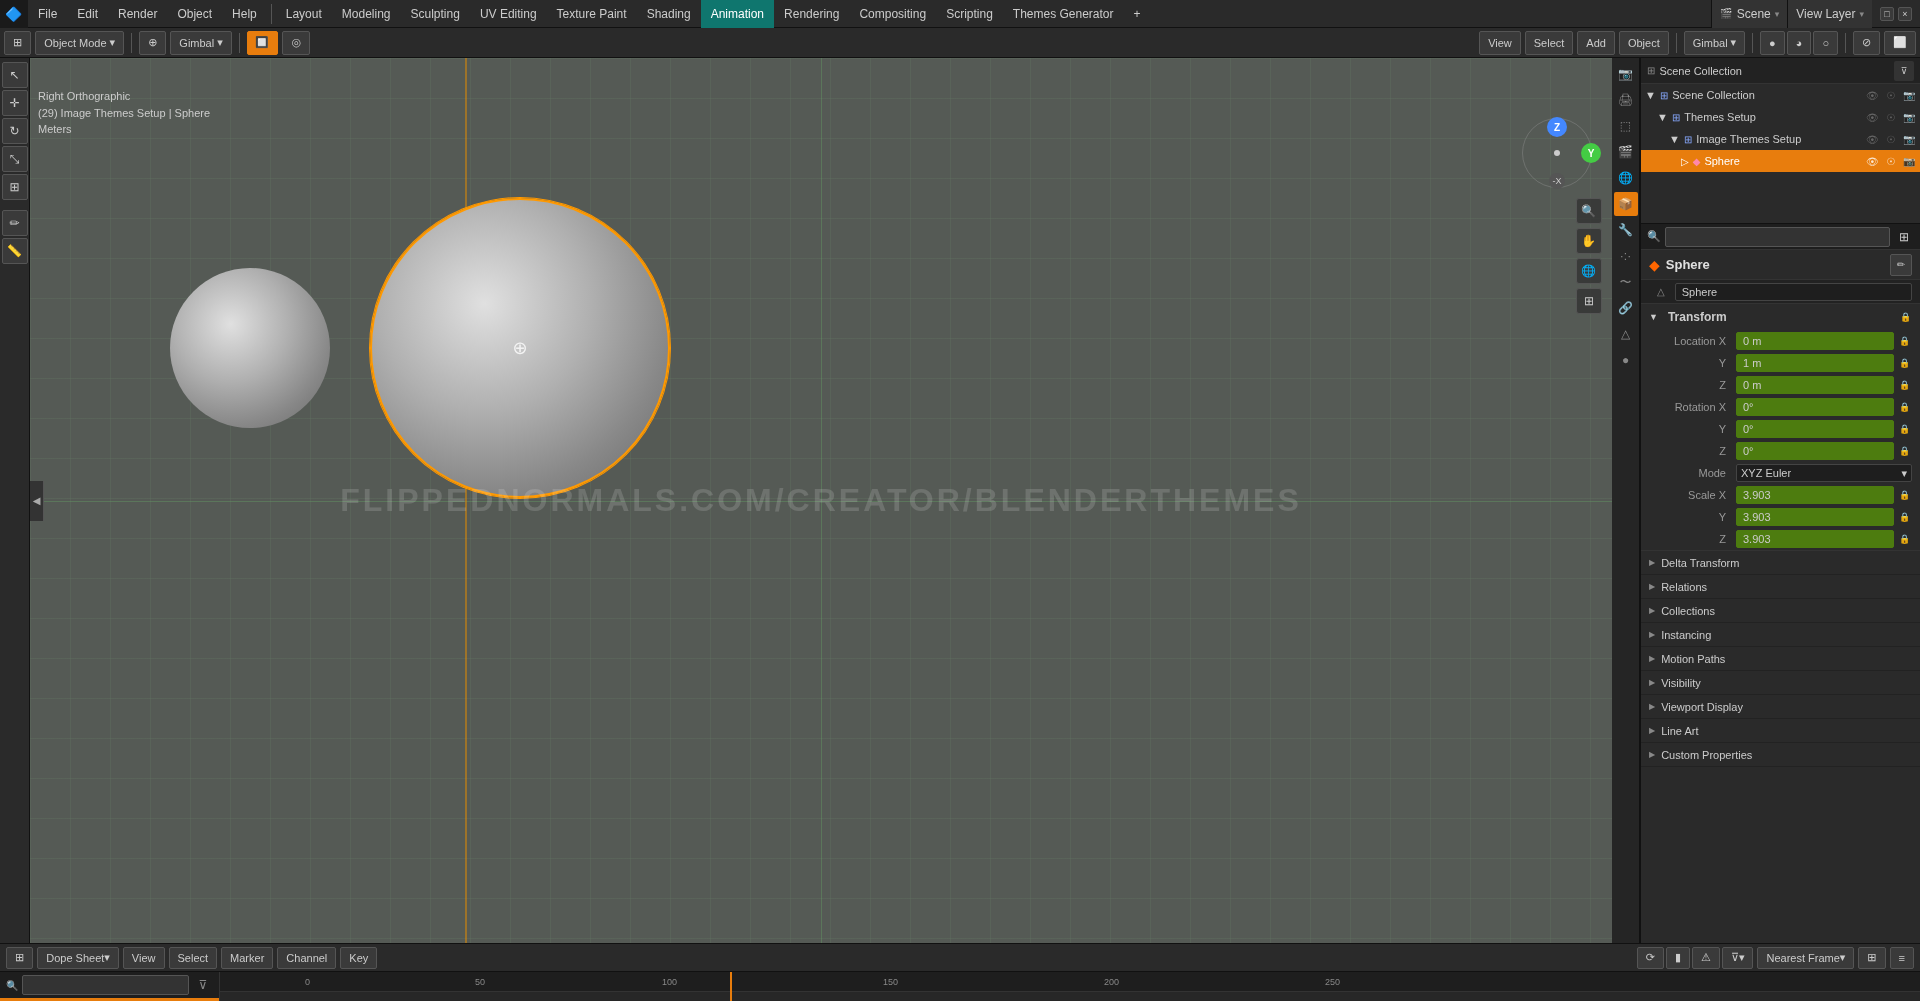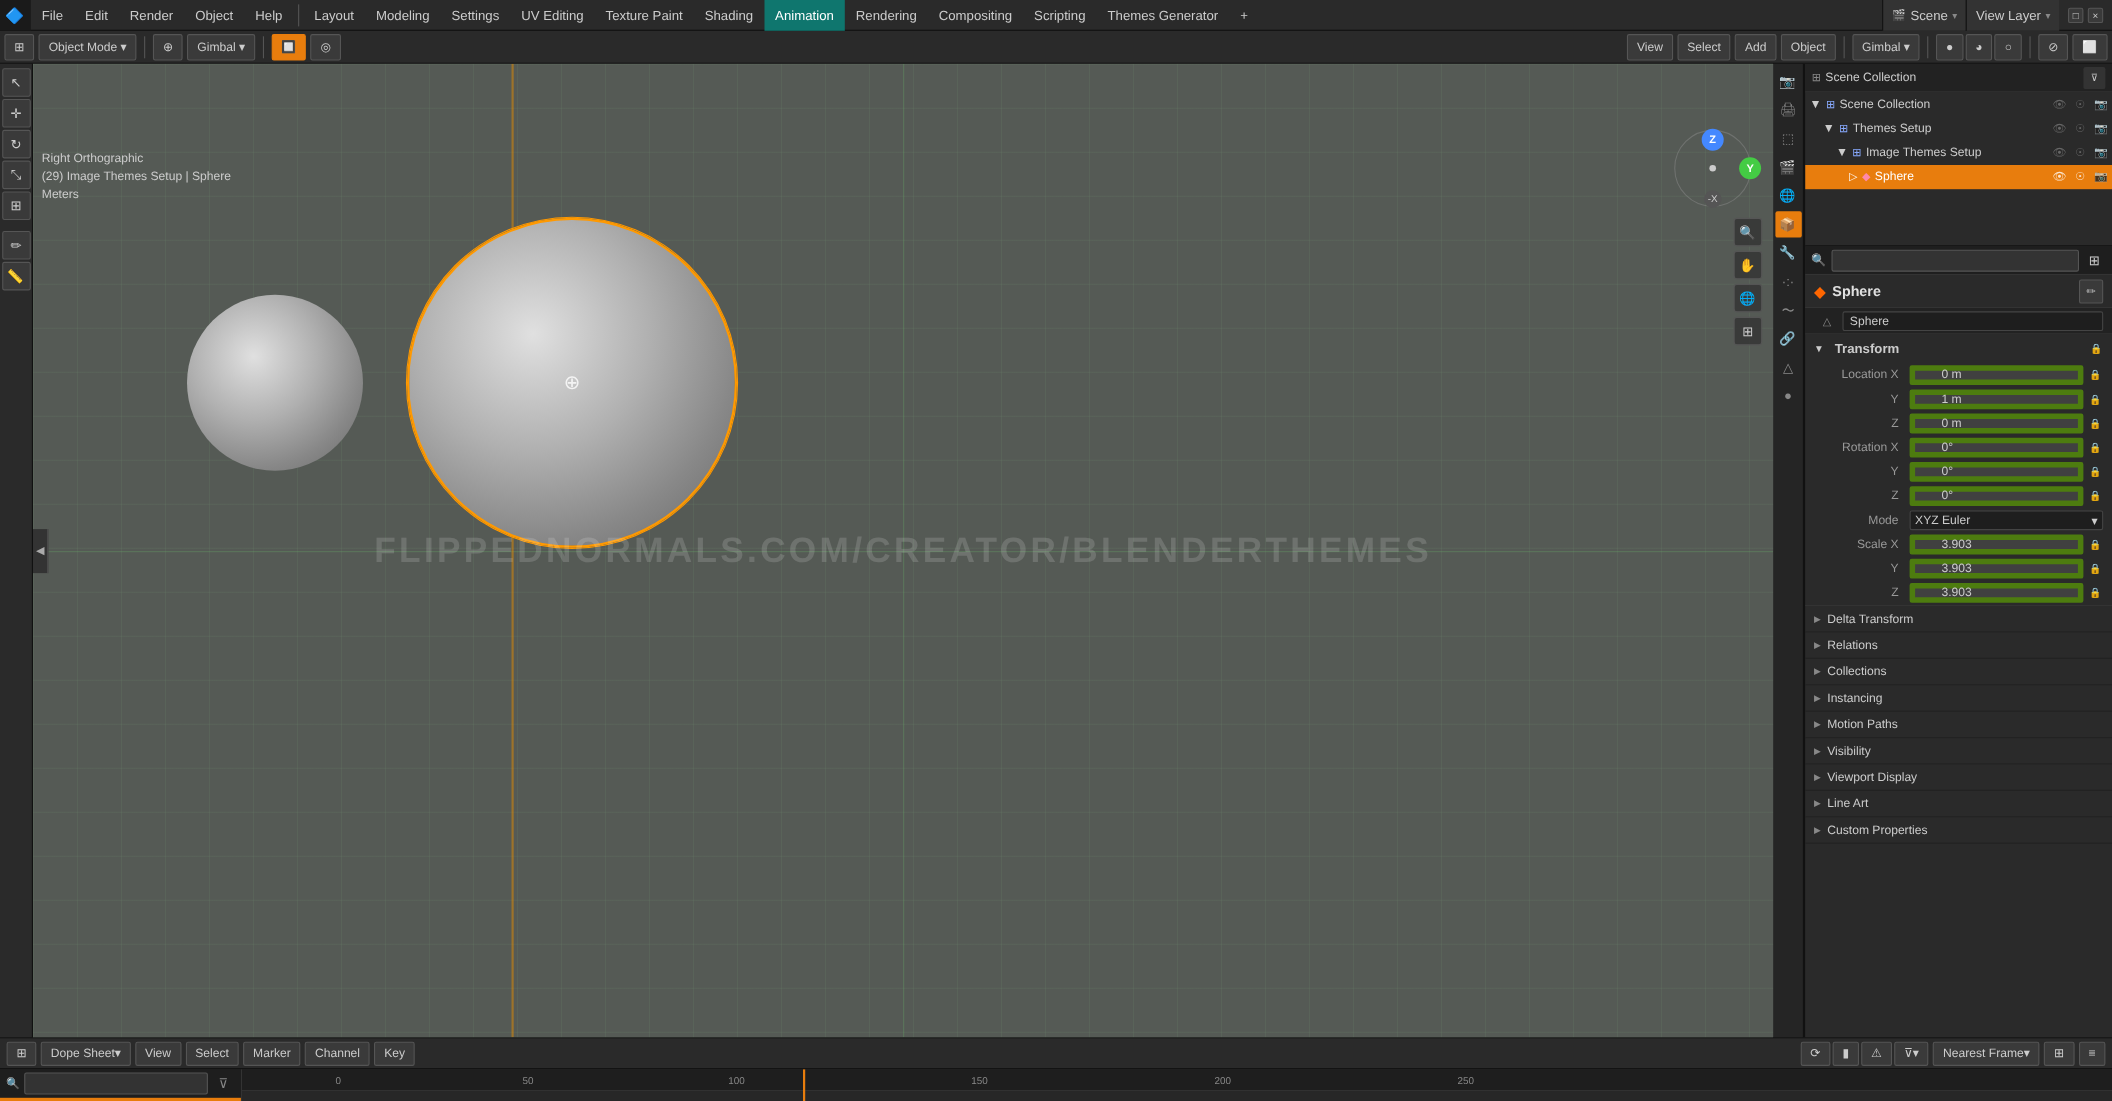--- a/index.html
+++ b/index.html
@@ -106,21 +106,20 @@
       background: #555a55;
       overflow: hidden;
     }
     .viewport-info {
       position: absolute;
       top: 30px; left: 8px;
       z-index: 10;
       color: #ccc;
       font-size: 11px;
       line-height: 1.5;
-      margin-top: 48px;
     }
     .viewport-grid {
       position: absolute;
       inset: 0;
       background:
         linear-gradient(rgba(100,120,100,0.3) 1px, transparent 1px),
         linear-gradient(90deg, rgba(100,120,100,0.3) 1px, transparent 1px);
       background-size: 40px 40px;
       background-color: #555a55;
     }
@@ -396,26 +395,26 @@
     .field-label {
       width: 75px;
       text-align: right;
       color: #999;
       font-size: 11px;
       padding-right: 6px;
     }
     .field-value {
       flex: 1;
       height: 18px;
-      background: #404040;
-      border: 5px solid #4d7c0f;
+      background: #4d7c0f;
+      border: 1px solid #4d7c0f;
       border-radius: 2px;
       display: flex;
       align-items: center;
-      padding: 0 24px;
+      padding: 0 6px;
       font-size: 11px;
       color: #ccc;
     }
     .field-lock {
       width: 14px;
       height: 14px;
       display: flex; align-items: center; justify-content: center;
       font-size: 9px;
       color: #555;
       cursor: pointer;
@@ -454,21 +453,21 @@
 <div class="top-menubar">
   <div class="blender-logo">🔷</div>
   <div class="menu-item">File</div>
   <div class="menu-item">Edit</div>
   <div class="menu-item">Render</div>
   <div class="menu-item">Object</div>
   <div class="menu-item">Help</div>
   <div style="width:1px;height:20px;background:#555;margin:0 4px;"></div>
   <div class="menu-item">Layout</div>
   <div class="menu-item">Modeling</div>
-  <div class="menu-item">Settings</div>
+  <div class="menu-item">Sculpting</div>
   <div class="menu-item">UV Editing</div>
   <div class="menu-item">Texture Paint</div>
   <div class="menu-item">Shading</div>
   <div class="menu-item active">Animation</div>
   <div class="menu-item">Rendering</div>
   <div class="menu-item">Compositing</div>
   <div class="menu-item">Scripting</div>
   <div class="menu-item">Themes Generator</div>
   <div class="menu-item">+</div>
   <div class="spacer"></div>

